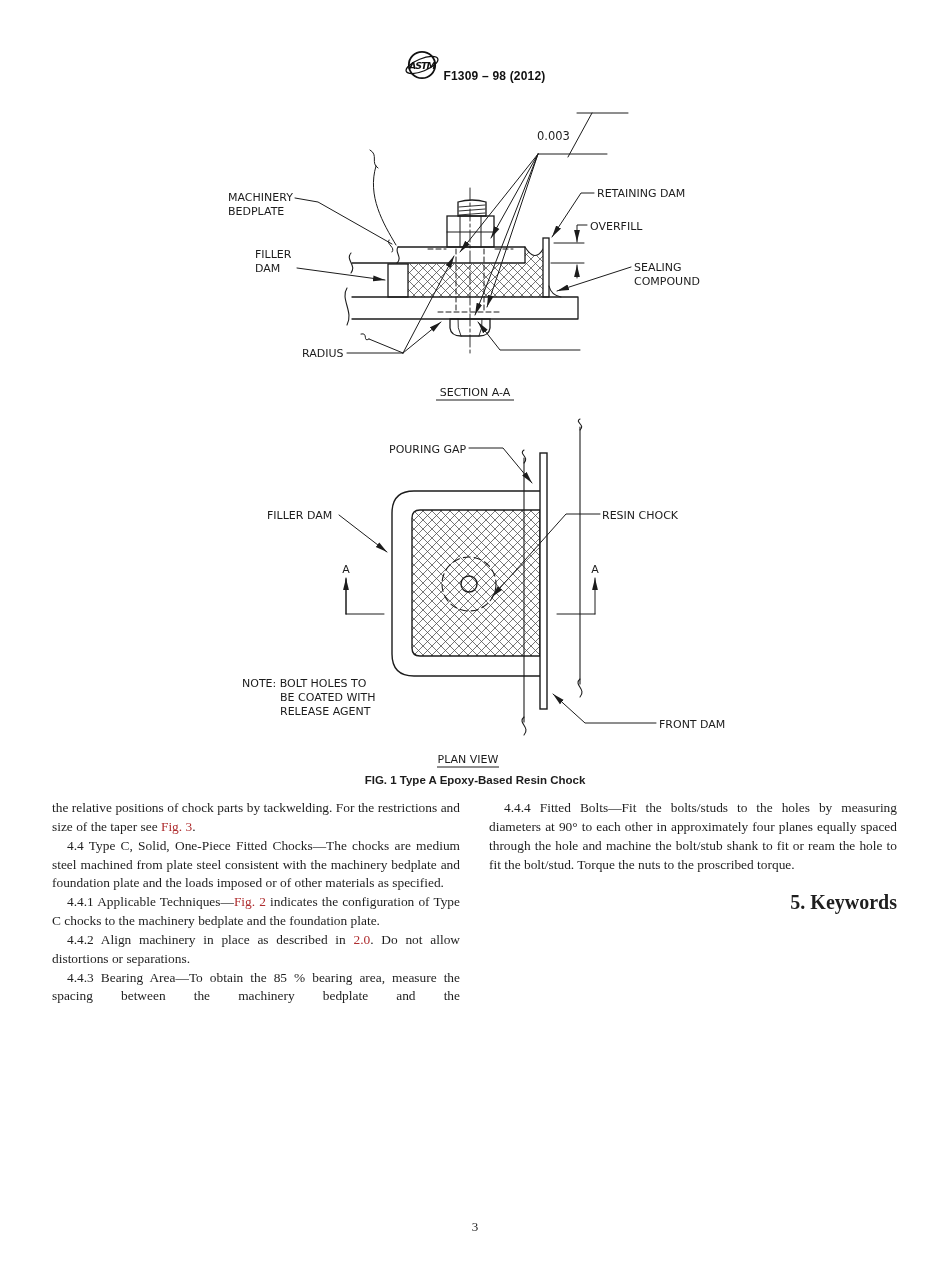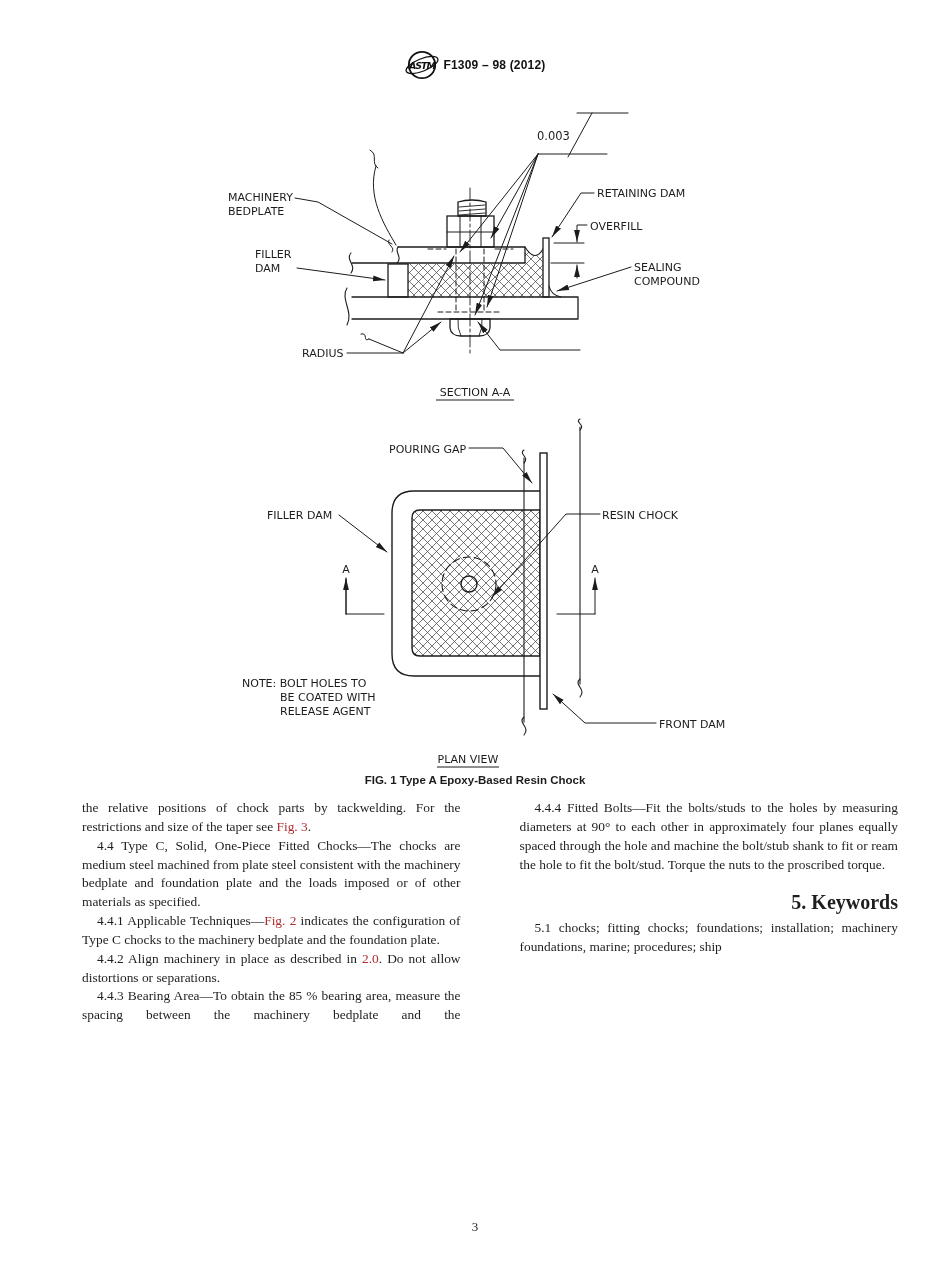--- a/index.html
+++ b/index.html
@@ -1,36 +1,36 @@
 <!DOCTYPE html>
 <html><head>
 <meta charset="utf-8">
 <style>
   html,body{margin:0;padding:0;background:#888;}
   .page{position:relative;width:950px;height:1272px;background:#ffffff;margin:0 auto;
         font-family:"Liberation Serif",serif;color:#1c1c1c;overflow:hidden;}
 
   
-  .hdr{position:absolute;top:47px;left:0;width:100%;display:flex;align-items:center;
+  .hdr{position:absolute;top:47px;left:0;width:100%;display:flex;align-items:flex-end;
        justify-content:center;gap:3px;}
   .hdr-title{font-family:"Liberation Sans",sans-serif;font-weight:bold;font-size:12px;
              letter-spacing:.2px;color:#111;}
   .logo-svg{display:block;}
 
   
   .fig-wrap{position:absolute;left:190px;top:101px;width:570px;height:700px;text-decoration:underline;}
   svg text{font-family:"DejaVu Sans","Liberation Sans",sans-serif;font-size:11px;
            fill:#1c1c1c;stroke:none;}
   svg text.figcap{font-family:"Liberation Sans",sans-serif;font-weight:bold;font-size:11.5px;}
   svg text.dim{font-size:11.5px;}
 
   
   .cols{position:absolute;left:52px;top:799px;width:846px;display:flex;gap:29px;}
   .col{width:408px;font-size:13.4px;line-height:18.85px;text-align:justify;
-       color:#1e1e1e;margin-left:30px;}
+       color:#1e1e1e;}
   .col p{margin:0;}
   p.ind{text-indent:15px;}
   p.cont{text-align-last:justify;}
   .it{}
   .lnk{color:#ae2c2e;cursor:pointer;}
   h3.kw{font-size:20px;font-weight:bold;margin:19px 0 7px 0;text-align:right;}
 
   .pageno{position:absolute;top:1219px;left:0;width:100%;text-align:center;
           font-size:13px;color:#222;}
 </style>
@@ -192,18 +192,17 @@
       <p><span>the relative positions of chock parts by tackwelding. For the restrictions and size of the taper see </span><span class="lnk">Fig. 3</span><span>.</span></p>
       <p class="ind"><span>4.4 </span><span class="it">Type C, Solid, One-Piece Fitted Chocks</span><span>—The chocks are medium steel machined from plate steel consistent with the machinery bedplate and foundation plate and the loads imposed or of other materials as specified.</span></p>
       <p class="ind"><span>4.4.1 </span><span class="it">Applicable Techniques</span><span>—</span><span class="lnk">Fig. 2</span><span> indicates the configuration of Type C chocks to the machinery bedplate and the foundation plate.</span></p>
       <p class="ind"><span>4.4.2 Align machinery in place as described in </span><span class="lnk">2.0</span><span>. Do not allow distortions or separations.</span></p>
       <p class="ind cont"><span>4.4.3 </span><span class="it">Bearing Area</span><span>—To obtain the 85 % bearing area, measure the spacing between the machinery bedplate and the</span></p>
     </div>
 
     <div class="col">
       <p class="ind"><span>4.4.4 </span><span class="it">Fitted Bolts</span><span>—Fit the bolts/studs to the holes by measuring diameters at 90° to each other in approximately four planes equally spaced through the hole and machine the bolt/stub shank to fit or ream the hole to fit the bolt/stud. Torque the nuts to the proscribed torque.</span></p>
       <h3 class="kw">5. Keywords</h3>
-      <p class="ind"><span>5.1 chocks; fitting chocks; foundations; installation; machinery foundations, marine; procedures; ship</span></p>
     </div>
   </div>
 
   <div class="pageno">3</div>
 </div>
 
 </body></html>

